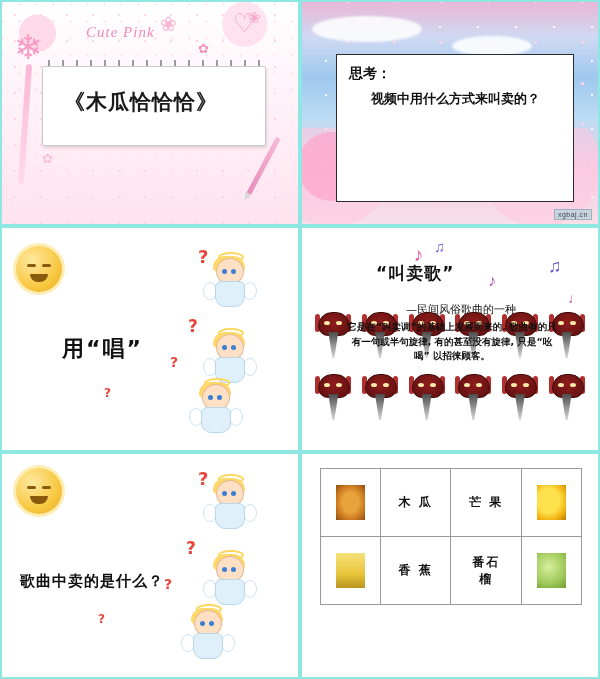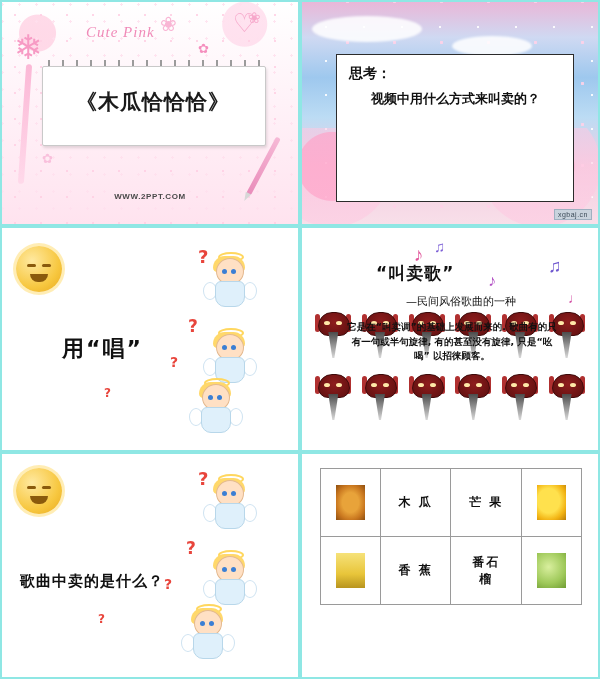--- a/index.html
+++ b/index.html
@@ -100,21 +100,21 @@
     left: 40px; top: 58px;
     width: 222px; height: 10px;
     background:
       repeating-linear-gradient(90deg,
         rgba(0,0,0,0) 0 6px,
         #9b9b9b 6px 8px,
         rgba(0,0,0,0) 8px 14px);
   }
   .s1 .title-cn {
     position: absolute;
-    left: 40px; top: 86px;
+    left: 28px; top: 86px;
     width: 222px;
     text-align: center;
     font-family: "DejaVu Sans", sans-serif;
     font-weight: bold;
     font-size: 21px;
     color: #1a1a1a;
     letter-spacing: 1px;
   }
   .s1 .pencil {
     position: absolute;
@@ -324,21 +324,21 @@
     position: absolute;
     left: 74px; top: 34px;
     font-family: "DejaVu Sans", sans-serif;
     font-weight: bold;
     font-size: 17px;
     color: #111;
     letter-spacing: 1px;
   }
   .s4 .subheading {
     position: absolute;
-    left: 104px; top: 66px;
+    left: 104px; top: 74px;
     font-family: "DejaVu Sans", sans-serif;
     font-size: 11px;
     color: #111;
   }
   .s4 .body-text {
     position: absolute;
     left: 44px; top: 92px;
     width: 212px;
     font-family: "DejaVu Sans", sans-serif;
     font-weight: bold;
@@ -444,21 +444,20 @@
     <div class="cute-pink">Cute Pink</div>
     <div class="butterfly bf1">❀</div>
     <div class="butterfly bf2">✿</div>
     <div class="butterfly bf3">❀</div>
     <div class="butterfly bf4">✿</div>
     <div class="doll">♡</div>
     <div class="spiral"></div>
     <div class="notebook"></div>
     <div class="title-cn">《木瓜恰恰恰》</div>
     <div class="pencil"></div>
-    <div class="site">WWW.2PPT.COM</div>
   </div>
 
   <div class="slide s2">
     <div class="petals"></div>
     <div class="cloud c1"></div>
     <div class="cloud c2"></div>
     <div class="cloud c3"></div>
     <div class="tree-l"></div>
     <div class="tree-r"></div>
     <div class="qbox">

